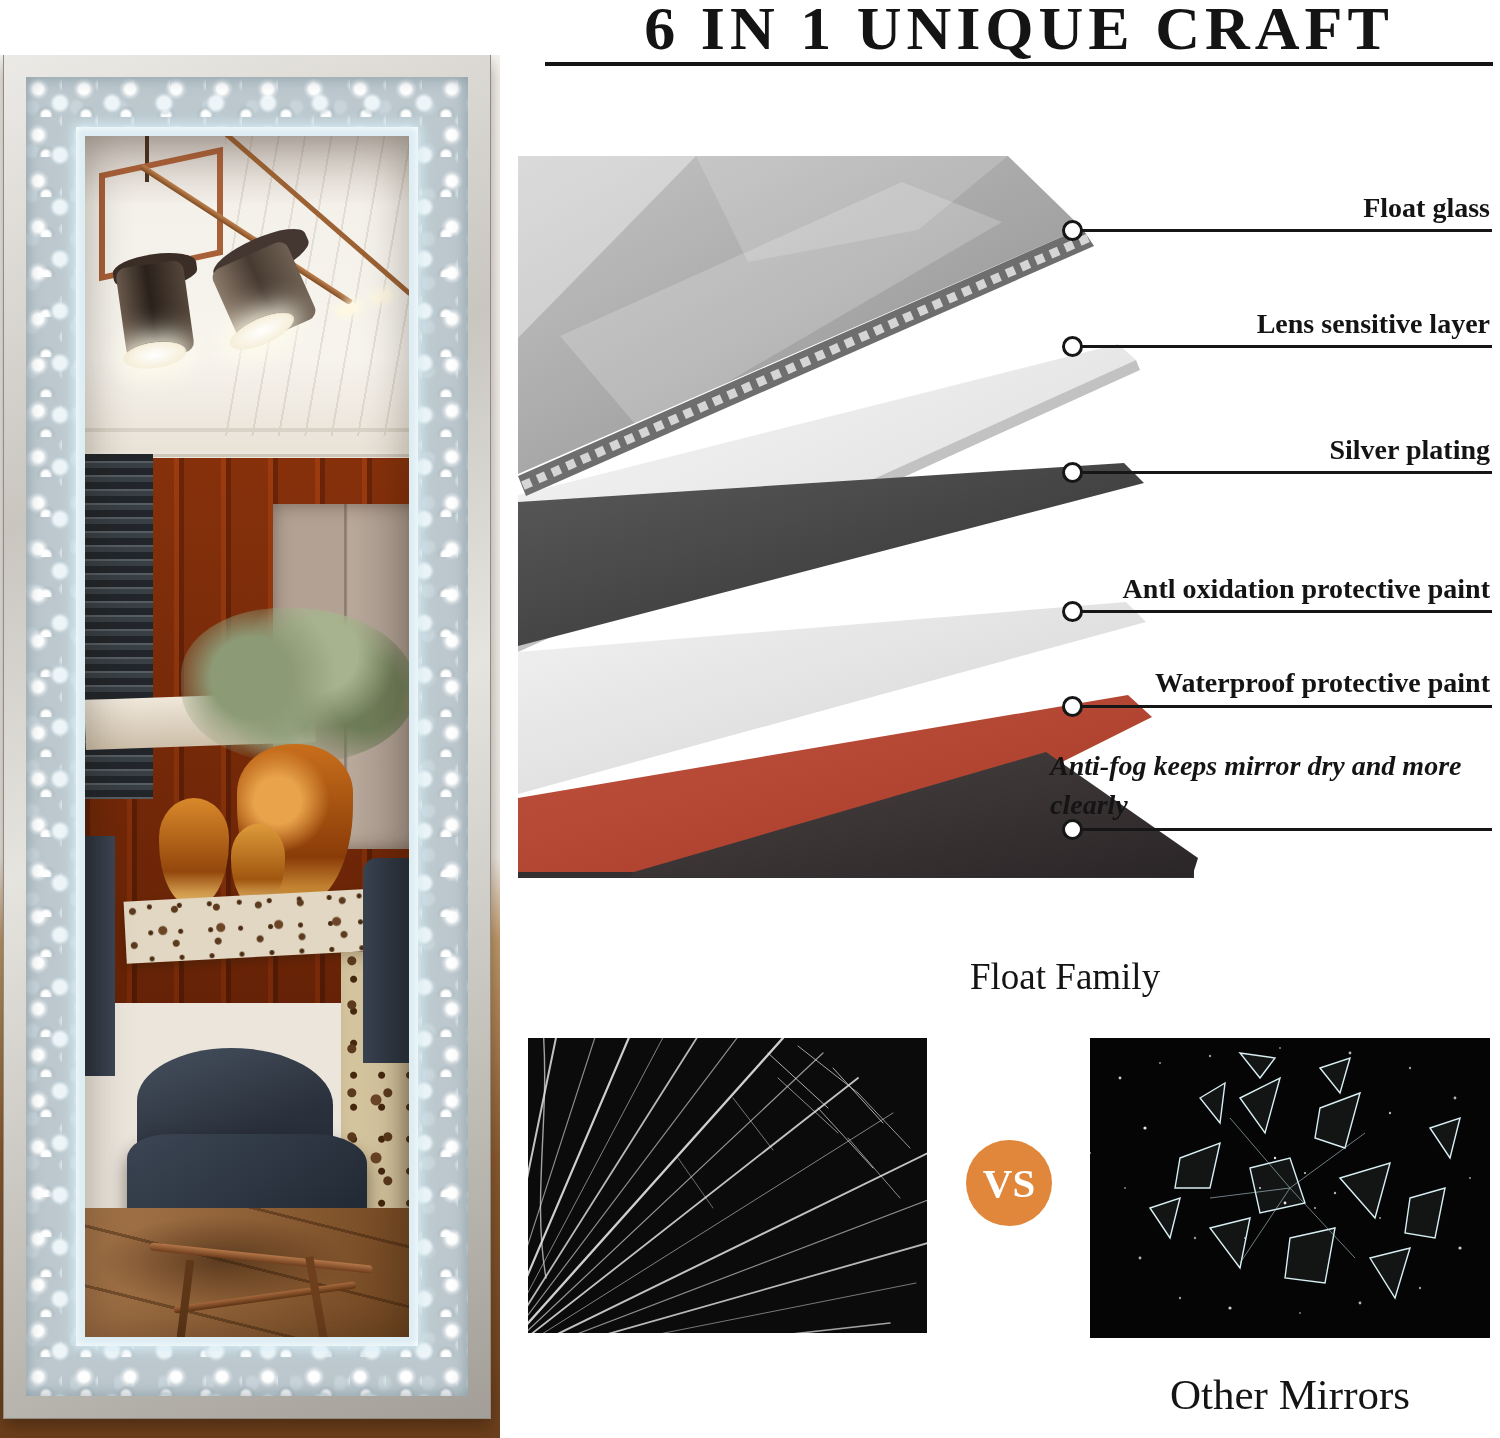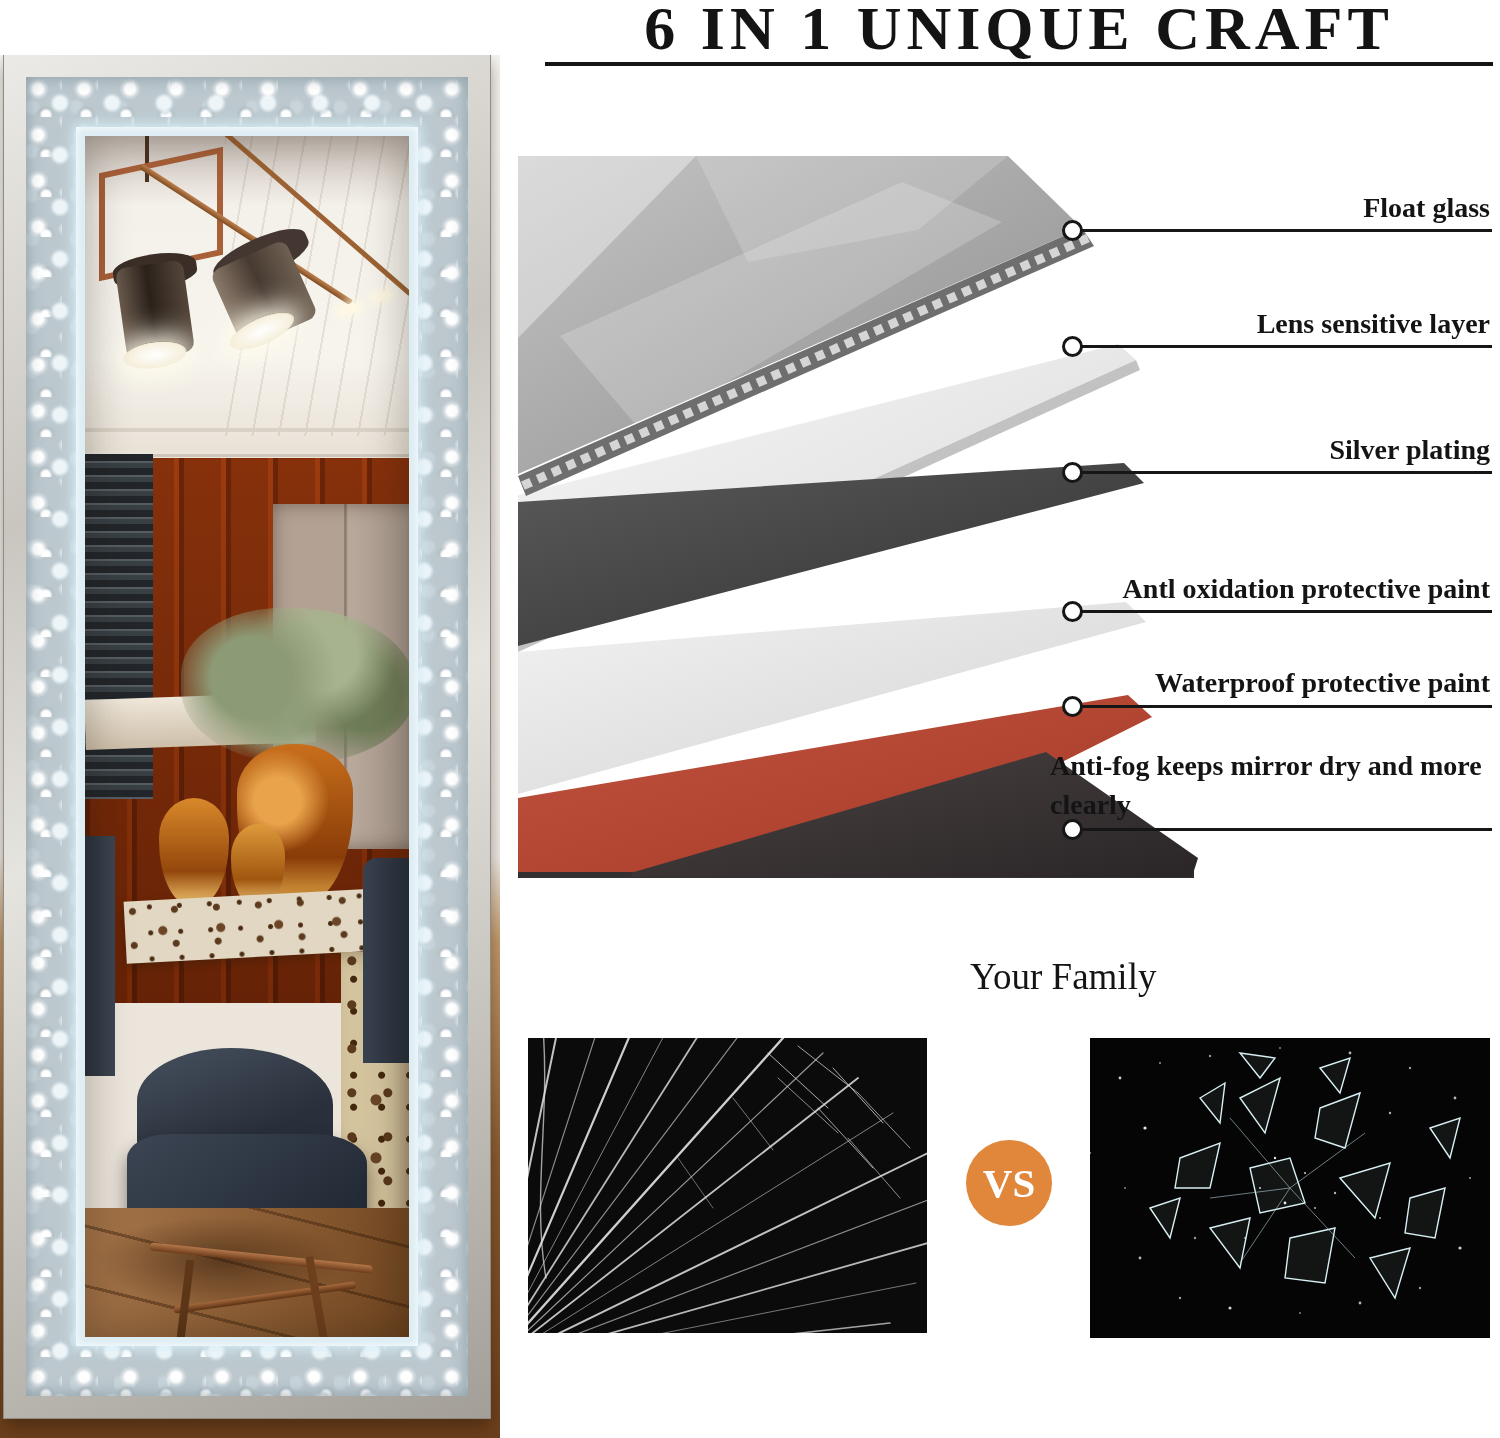--- a/index.html
+++ b/index.html
@@ -33,21 +33,21 @@
   .title{position:absolute;left:545px;top:-6px;width:948px;height:68px;line-height:68px;
     font-size:62px;font-weight:700;letter-spacing:5px;text-align:center;
     border-bottom:4px solid #151515;white-space:nowrap;}
 
   
   .cline{position:absolute;left:1077px;width:415px;height:3px;background:#161616;}
   .dot{position:absolute;left:1062px;width:15px;height:15px;border:3px solid #161616;
        border-radius:50%;background:#fff;}
   .clabel{position:absolute;right:10px;text-align:left;font-size:28px;font-weight:700;
           line-height:39px;white-space:nowrap;}
-  .clabel.wrap{white-space:normal;width:440px;}
+  .clabel.wrap{white-space:normal;width:440px;font-style:italic;}
 
   
   .xheading{position:absolute;left:522px;top:889px;font-size:48px;font-weight:700;letter-spacing:.5px;}
   .xsub{position:absolute;top:955px;font-size:37px;}
   .vs-badge{position:absolute;left:966px;top:1140px;width:86px;height:86px;border-radius:50%;
     background:#E0873C;color:#ffffff;font-size:41px;font-weight:700;text-align:center;line-height:86px;}
   .caption{position:absolute;top:1370px;font-size:43px;text-align:center;}
 
   svg{display:block;}
 </style>
@@ -191,21 +191,21 @@
   <div class="clabel" style="top:569px;">Antl oxidation protective paint</div>
 
   <div class="cline" style="top:705px;"></div>
   <div class="dot" style="top:696px;"></div>
   <div class="clabel" style="top:663px;">Waterproof protective paint</div>
 
   <div class="cline" style="top:828px;"></div>
   <div class="dot" style="top:819px;"></div>
   <div class="clabel wrap" style="top:746px;">Anti-fog keeps mirror dry and more clearly</div>
 
-  <div class="xsub" style="left:970px;">Your Family</div>
+  <div class="xsub" style="left:970px;">Float Family</div>
 
   <svg class="abs" style="left:528px;top:1038px;" width="399" height="295" viewBox="0 0 399 295">
     <rect width="399" height="295" fill="#0b0b0b"></rect>
     <g stroke="#e3e3e3" fill="none" stroke-linecap="round">
       <path d="M-40,330 L30,-10" stroke-width="2" opacity=".85"></path>
       <path d="M-40,330 L70,-10" stroke-width="1.2" opacity=".6"></path>
       <path d="M-40,330 L105,-10" stroke-width="2.2" opacity=".9"></path>
       <path d="M-40,330 L140,-10" stroke-width="1" opacity=".55"></path>
       <path d="M-40,330 L175,-10" stroke-width="1.8" opacity=".8"></path>
       <path d="M-40,330 L215,-8" stroke-width="1.2" opacity=".6"></path>
@@ -283,14 +283,15 @@
         <circle cx="225" cy="170" r="1" opacity=".7"></circle>
       <circle cx="170" cy="150" r="1" opacity=".8"></circle>
         <circle cx="245" cy="155" r="1.2" opacity=".7"></circle>
       <circle cx="155" cy="200" r="1" opacity=".6"></circle>
         <circle cx="290" cy="180" r="1" opacity=".6"></circle>
       <circle cx="105" cy="200" r="1.2" opacity=".6"></circle>
         <circle cx="300" cy="75" r="1.2" opacity=".7"></circle>
     </g>
   </svg>
 
+  <div class="caption" style="left:1090px;width:400px;">Other Mirrors</div>
 
 </div>
 
 </body></html>

